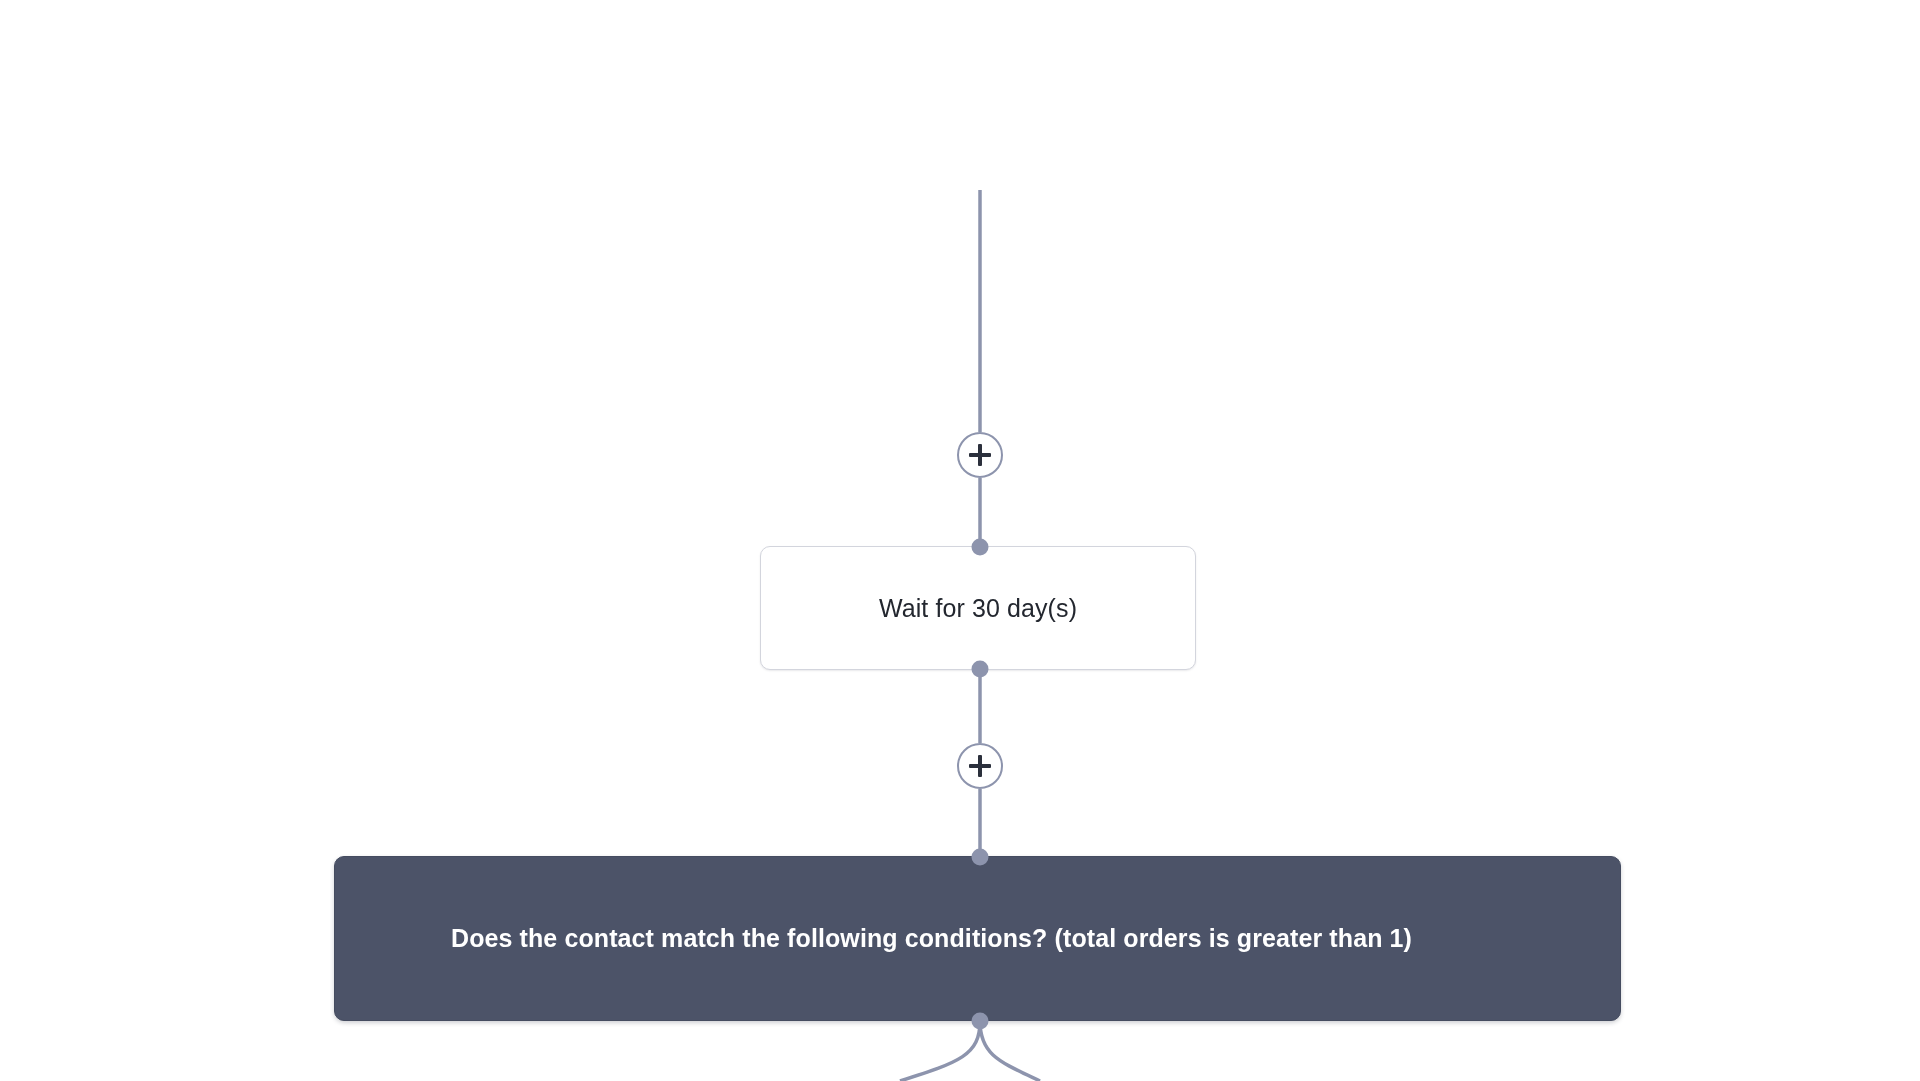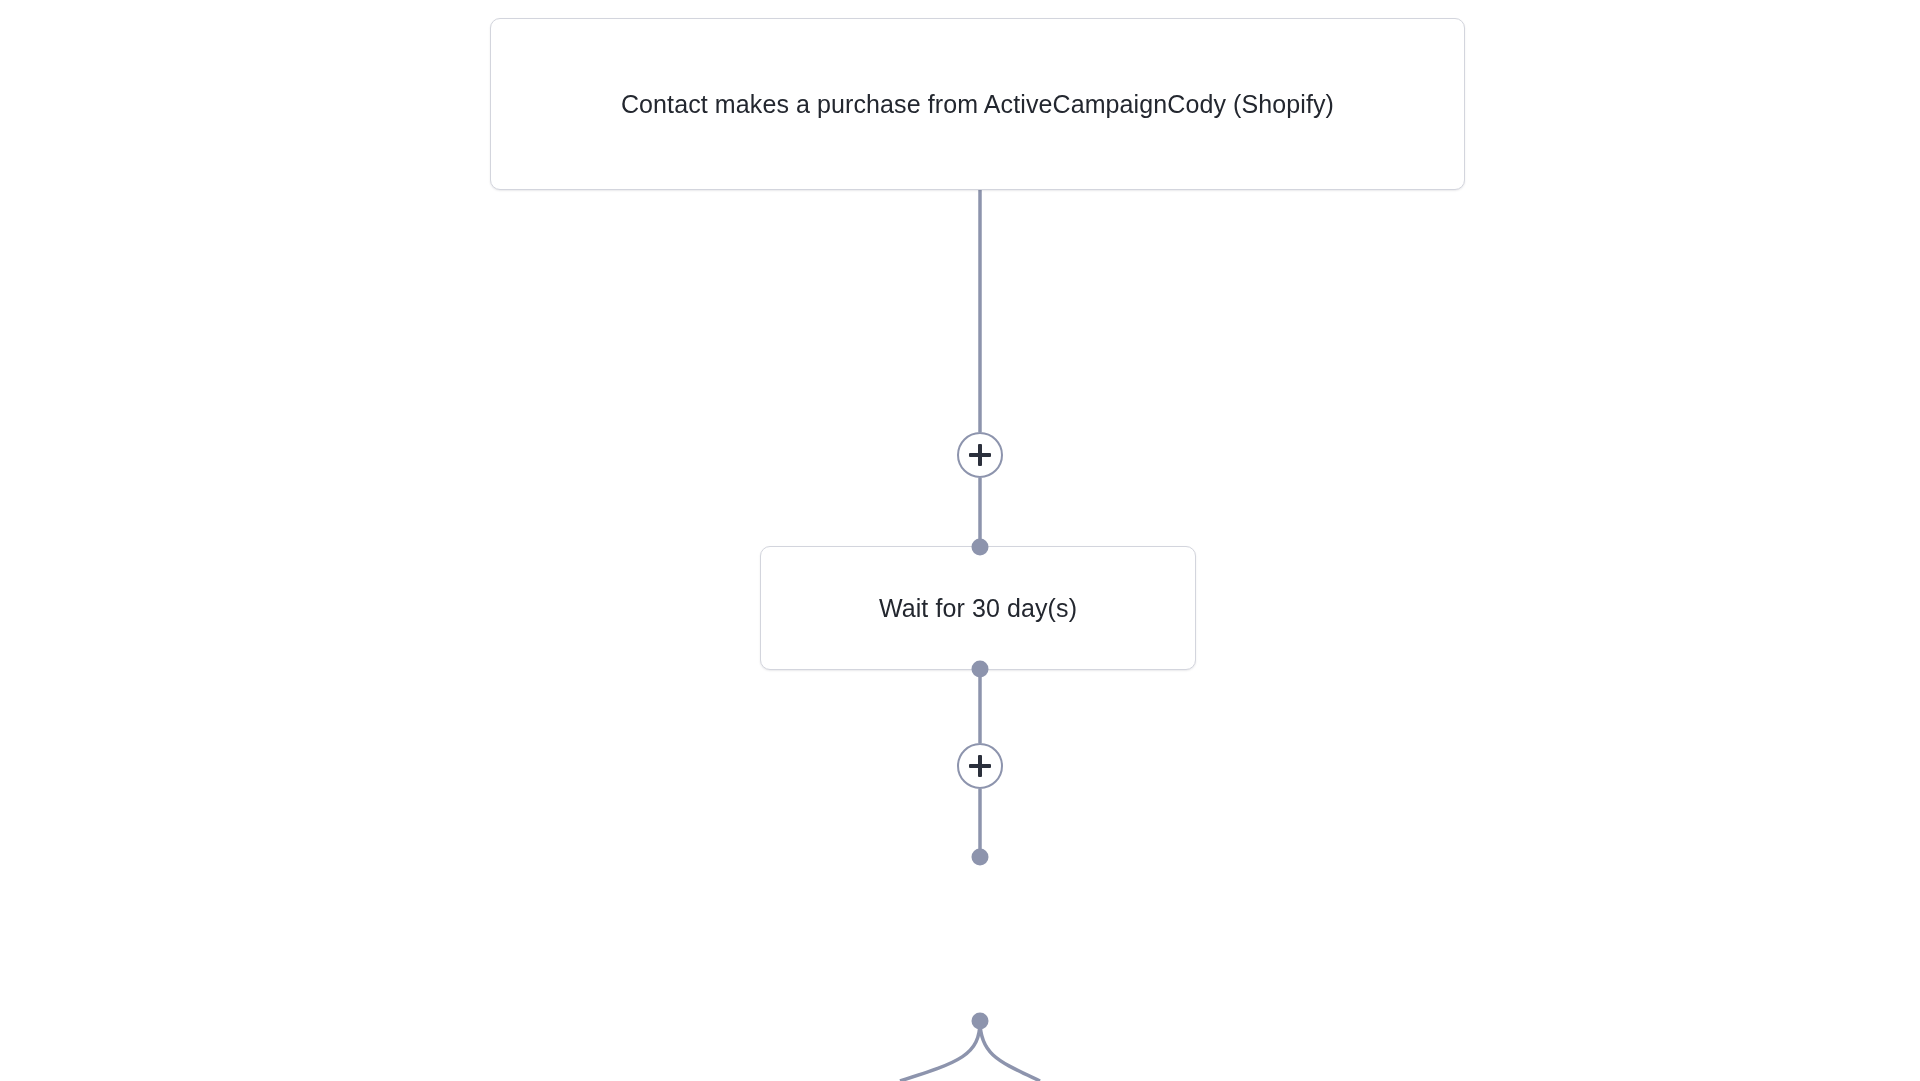--- a/index.html
+++ b/index.html
@@ -156,36 +156,36 @@
     <line x1="980" y1="478" x2="980" y2="548" stroke="#8d94ad" stroke-width="3.5"></line>
 
     <line x1="980" y1="668" x2="980" y2="743" stroke="#8d94ad" stroke-width="3.5"></line>
 
     <line x1="980" y1="789" x2="980" y2="858" stroke="#8d94ad" stroke-width="3.5"></line>
 
     <path d="M 980 1021 C 980 1055, 960 1062, 900 1081" fill="none" stroke="#8d94ad" stroke-width="3.5"></path>
     <path d="M 980 1021 C 980 1055, 1000 1062, 1040 1081" fill="none" stroke="#8d94ad" stroke-width="3.5"></path>
   </svg>
 
-  <div class="node node-light" id="node-trigger">
-    <div class="node-text">Contact makes a purchase from ActiveCampaignCody (Shopify)</div>
-  </div>
 
   <div class="plus-btn" id="plus-1">
     <span class="bar-h"></span>
     <span class="bar-v"></span>
   </div>
 
   <div class="node node-light" id="node-wait">
     <div class="node-text">Wait for 30 day(s)</div>
   </div>
   <span class="port-dot" style="left:980px; top:547px;"></span>
   <span class="port-dot" style="left:980px; top:669px;"></span>
 
   <div class="plus-btn" id="plus-2">
     <span class="bar-h"></span>
     <span class="bar-v"></span>
   </div>
 
+  <div class="node node-dark" id="node-condition">
+    <div class="node-text-dark">Does the contact match the following conditions? (total orders is greater than 1)</div>
+  </div>
   <span class="port-dot" style="left:980px; top:857px;"></span>
   <span class="port-dot" style="left:980px; top:1021px;"></span>
 
 </div>
 
 </body></html>

